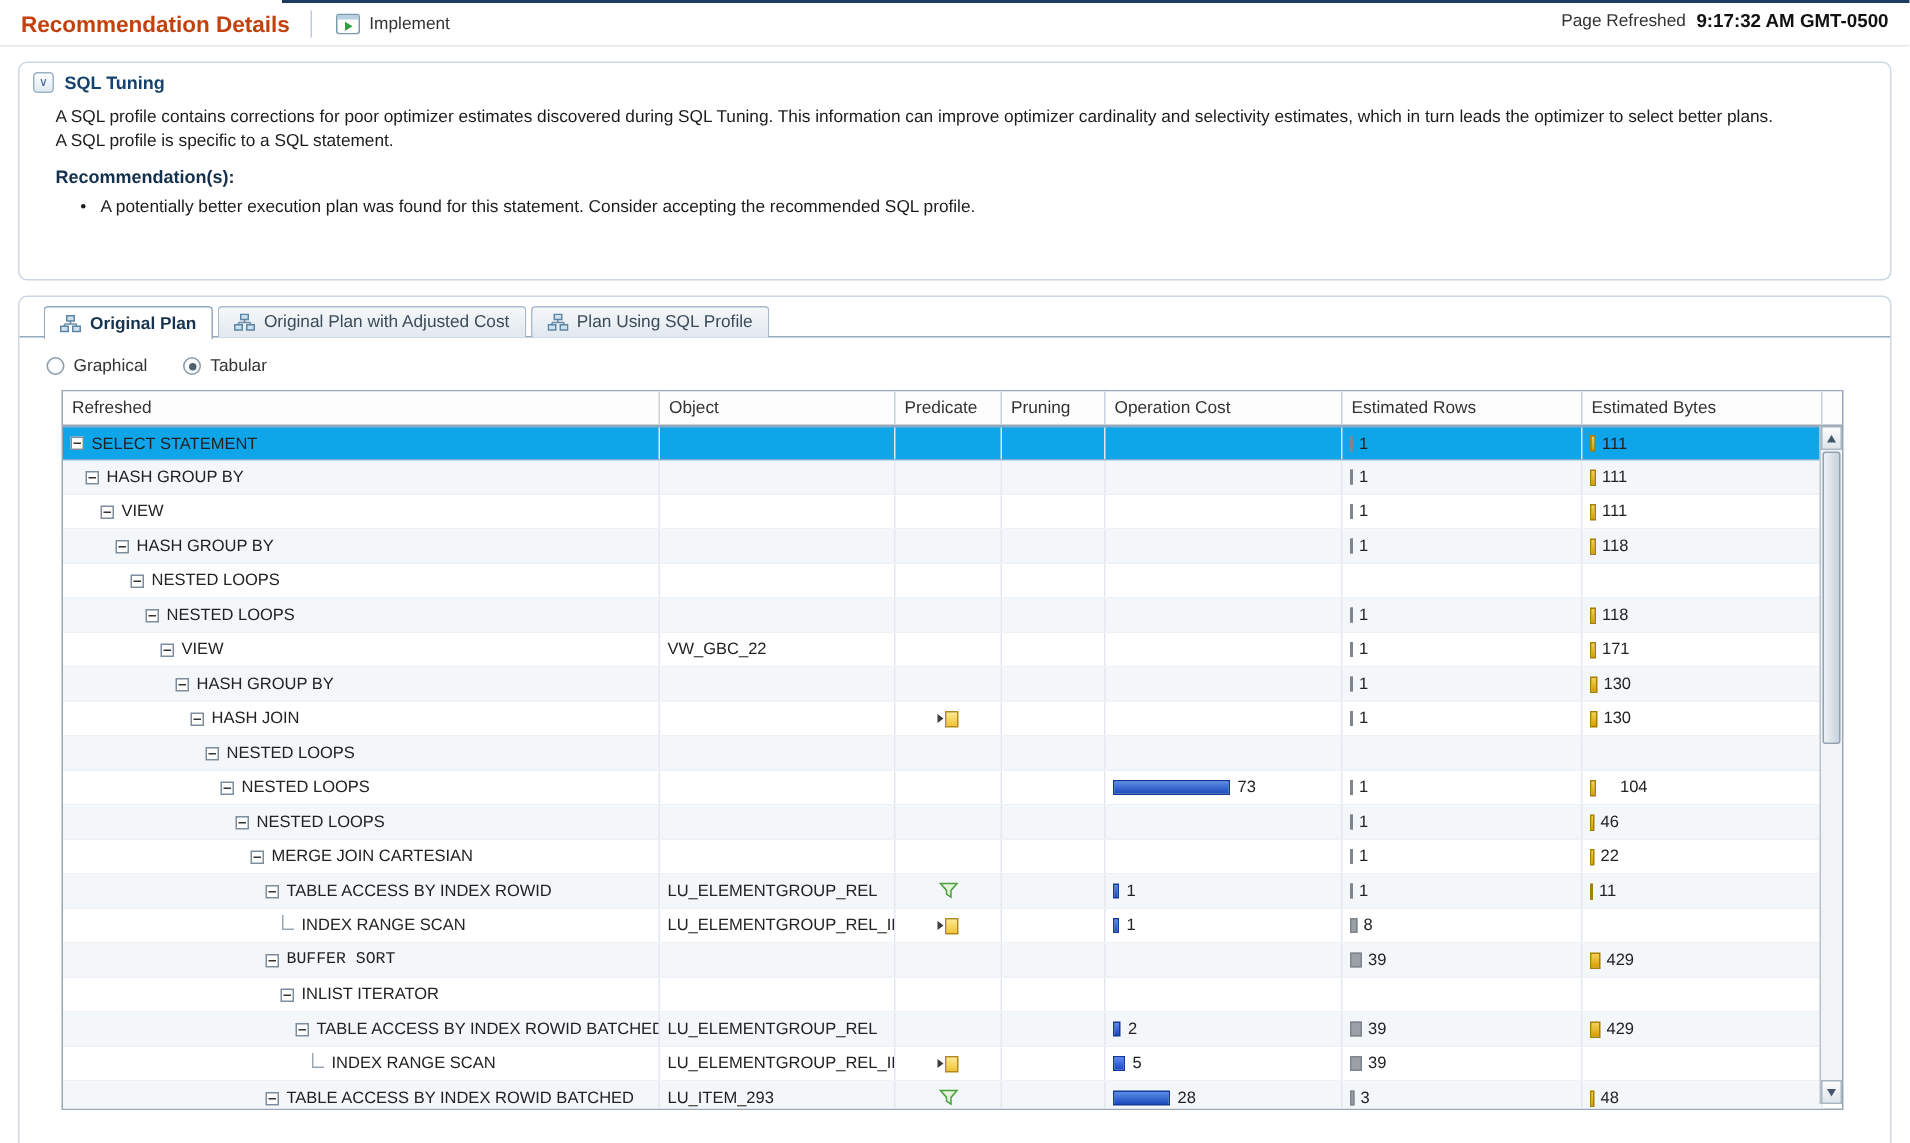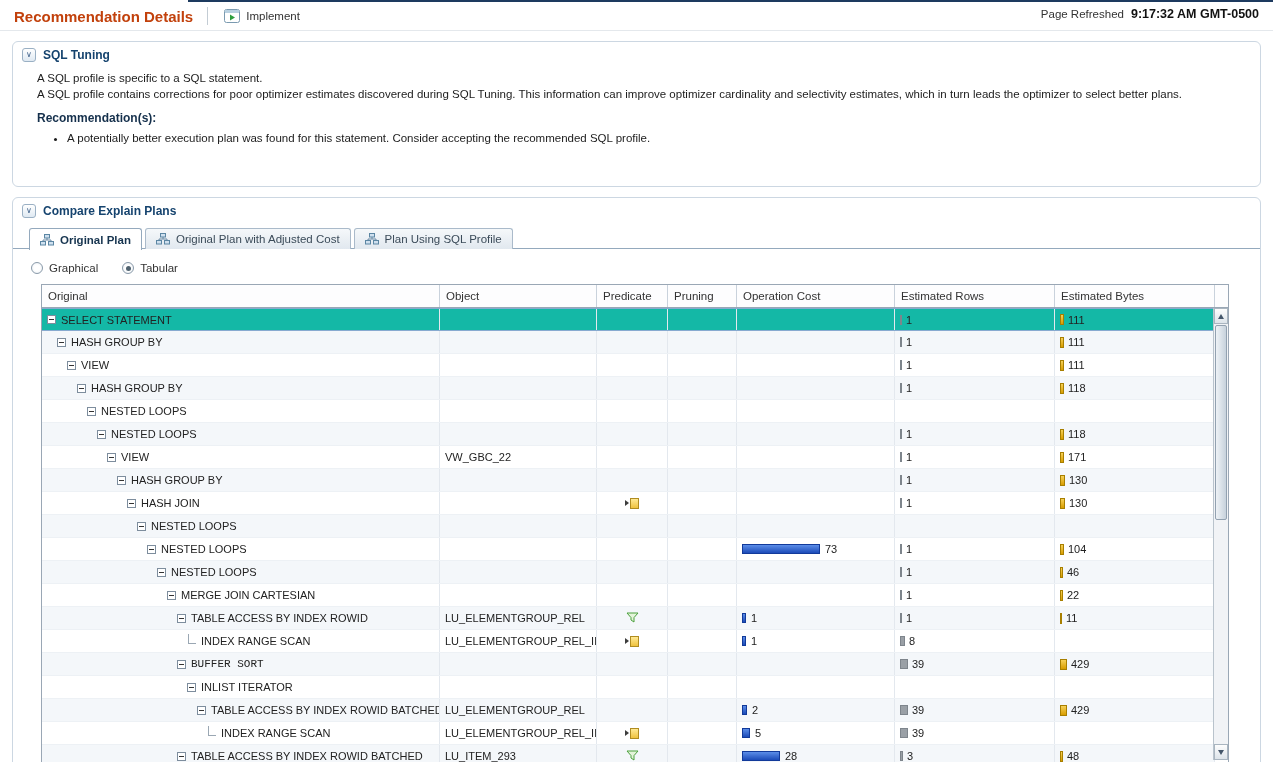--- a/index.html
+++ b/index.html
@@ -57,21 +57,21 @@
   
   .grid { margin-left:28px; width:1188px; border:1px solid #9aa7b5; background:#fff; }
   .grid-hd { display:flex; height:23px; border-bottom:1px solid #9aa7b5; background:#fdfdfe; }
   .gh { display:flex; align-items:center; padding:0 6px; border-right:1px solid #c9d2dc;
         font-size:11.5px; color:#333; flex:none; overflow:hidden; white-space:nowrap; }
   .grid-body-wrap { position:relative; }
   .grid-body { height:455px; overflow:hidden; width:1173px; }
 
   .tr { display:flex; height:23px; border-bottom:1px solid #edf1f5; background:#fff; }
   .tr.alt { background:#f4f7fa; }
-  .tr.sel { background:#14b8a6; border-top:1px solid #87aad0; border-bottom:1px solid #87aad0; }
+  .tr.sel { background:#0ea5e9; border-top:1px solid #87aad0; border-bottom:1px solid #87aad0; }
   .td { border-right:1px solid #e3e8ee; padding:0 5px; display:flex; align-items:center;
         font-size:11px; color:#222; overflow:hidden; white-space:nowrap; flex:none; }
   .td.center { justify-content:center; }
 
   .tbox { width:9px; height:9px; border:1px solid #7d8d9d; background:#fff; display:inline-block;
           position:relative; margin-right:5px; flex:none; cursor:pointer; }
   .tbox::before { content:""; position:absolute; left:1px; right:1px; top:3px; height:1px; background:#333; }
   .elbow { width:8px; height:10px; border-left:1px solid #9aa7b3; border-bottom:1px solid #9aa7b3;
            margin:-5px 5px 0 1px; flex:none; }
 
@@ -123,34 +123,30 @@
     <b>9:17:32 AM GMT-0500</b>
   </div>
 </header>
 
 <section class="panel panel-sql">
   <div class="panel-hd">
     <span class="disc"></span>
     <span class="panel-title">SQL Tuning</span>
   </div>
   <div class="panel-bd">
+    <p>A SQL profile contains corrections for poor optimizer estimates discovered during SQL Tuning. This information can improve optimizer cardinality and selectivity estimates, which in turn leads the optimizer to select better plans.</p>
     <p>A SQL profile is specific to a SQL statement.</p>
-    <p>A SQL profile contains corrections for poor optimizer estimates discovered during SQL Tuning. This information can improve optimizer cardinality and selectivity estimates, which in turn leads the optimizer to select better plans.</p>
     <p class="rec-label">Recommendation(s):</p>
     <ul>
       <li>A potentially better execution plan was found for this statement.  Consider accepting the recommended SQL profile.</li>
     </ul>
   </div>
 </section>
 
 <section class="panel panel2">
-  <div class="panel-hd">
-    <span class="disc"></span>
-    <span class="panel-title">Compare Explain Plans</span>
-  </div>
 
   <div class="tabs" id="tabs">
       <div class="tab active">
         <span class="tab-icon">
           <svg width="14" height="12" viewBox="0 0 14 12">
             <path d="M7 4v2M3 6v2M11 6v2M3 6h8" stroke="#6a8aa5" fill="none"></path>
             <g stroke="#5b86a3" fill="#cfe0ef">
               <rect x="4.5" y="0.5" width="5" height="3.5"></rect>
               <rect x="0.5" y="7.5" width="5" height="3.5"></rect>
               <rect x="8.5" y="7.5" width="5" height="3.5"></rect>
@@ -193,21 +189,21 @@
         <span>Graphical</span>
       </label>
       <label class="radio-opt">
         <span class="radio sel"></span>
         <span>Tabular</span>
       </label>
     </div>
 
   <div class="grid">
     <div class="grid-hd" id="grid-hd">
-        <div class="gh" style="width: 398px;">Original</div>
+        <div class="gh" style="width: 398px;">Refreshed</div>
         <div class="gh" style="width: 157px;">Object</div>
         <div class="gh" style="width: 71px;">Predicate</div>
         <div class="gh" style="width: 69px;">Pruning</div>
         <div class="gh" style="width: 158px;">Operation Cost</div>
         <div class="gh" style="width: 160px;">Estimated Rows</div>
         <div class="gh" style="width: 160px;">Estimated Bytes</div>
       </div>
     <div class="grid-body-wrap">
       <div class="grid-body" id="grid-body">
           <div class="tr sel">
@@ -394,21 +390,21 @@
             <div class="td center" style="width: 71px;"></div>
             <div class="td" style="width: 69px;"></div>
             <div class="td" style="width: 158px;">
               <span class="cbar" style="width: 78px;"></span>
               <span>73</span>
             </div>
             <div class="td" style="width: 160px;">
               <span class="rbar" style="width: 2px;"></span>
               <span>1</span>
             </div>
-            <div class="td" style="width: 160px;">
+            <div class="td" style="width: 160px; gap: 12px;">
               <span class="ybar" style="width: 4px;"></span>
               <span>104</span>
             </div>
           </div>
           <div class="tr alt">
             <div class="td" style="width: 398px; padding-left: 115px;">
               <span class="tbox"></span>
               <span>NESTED LOOPS</span>
             </div>
             <div class="td" style="width: 157px;"></div>

